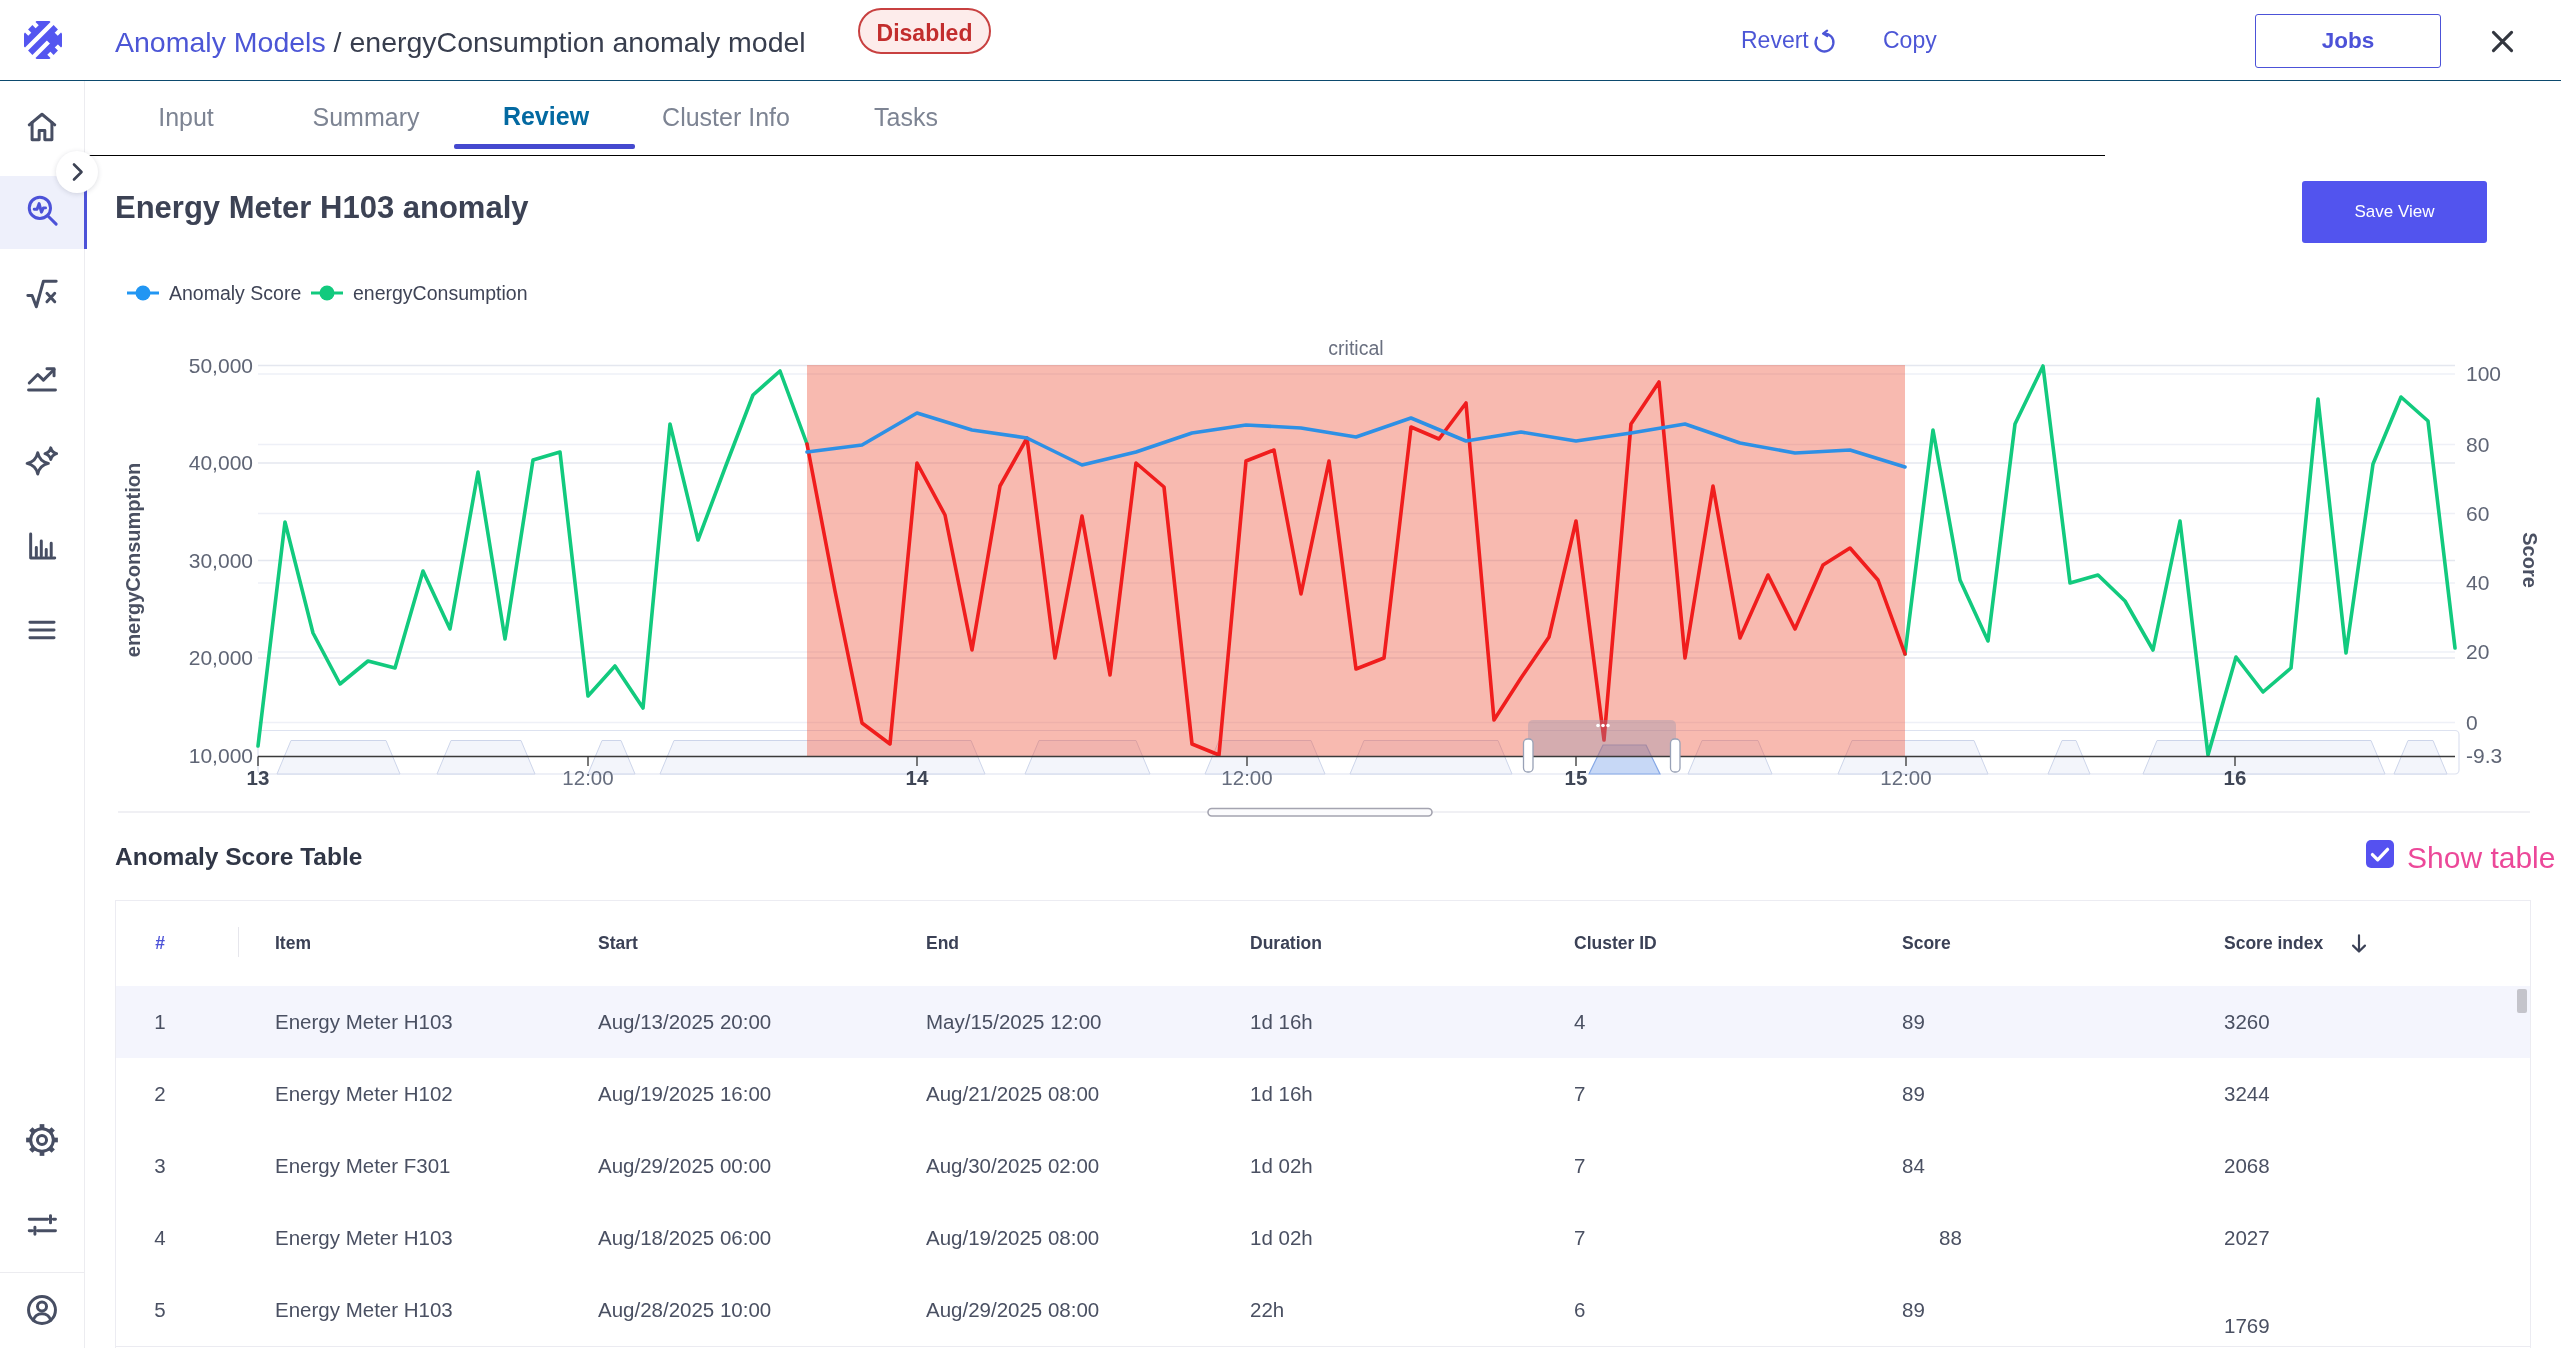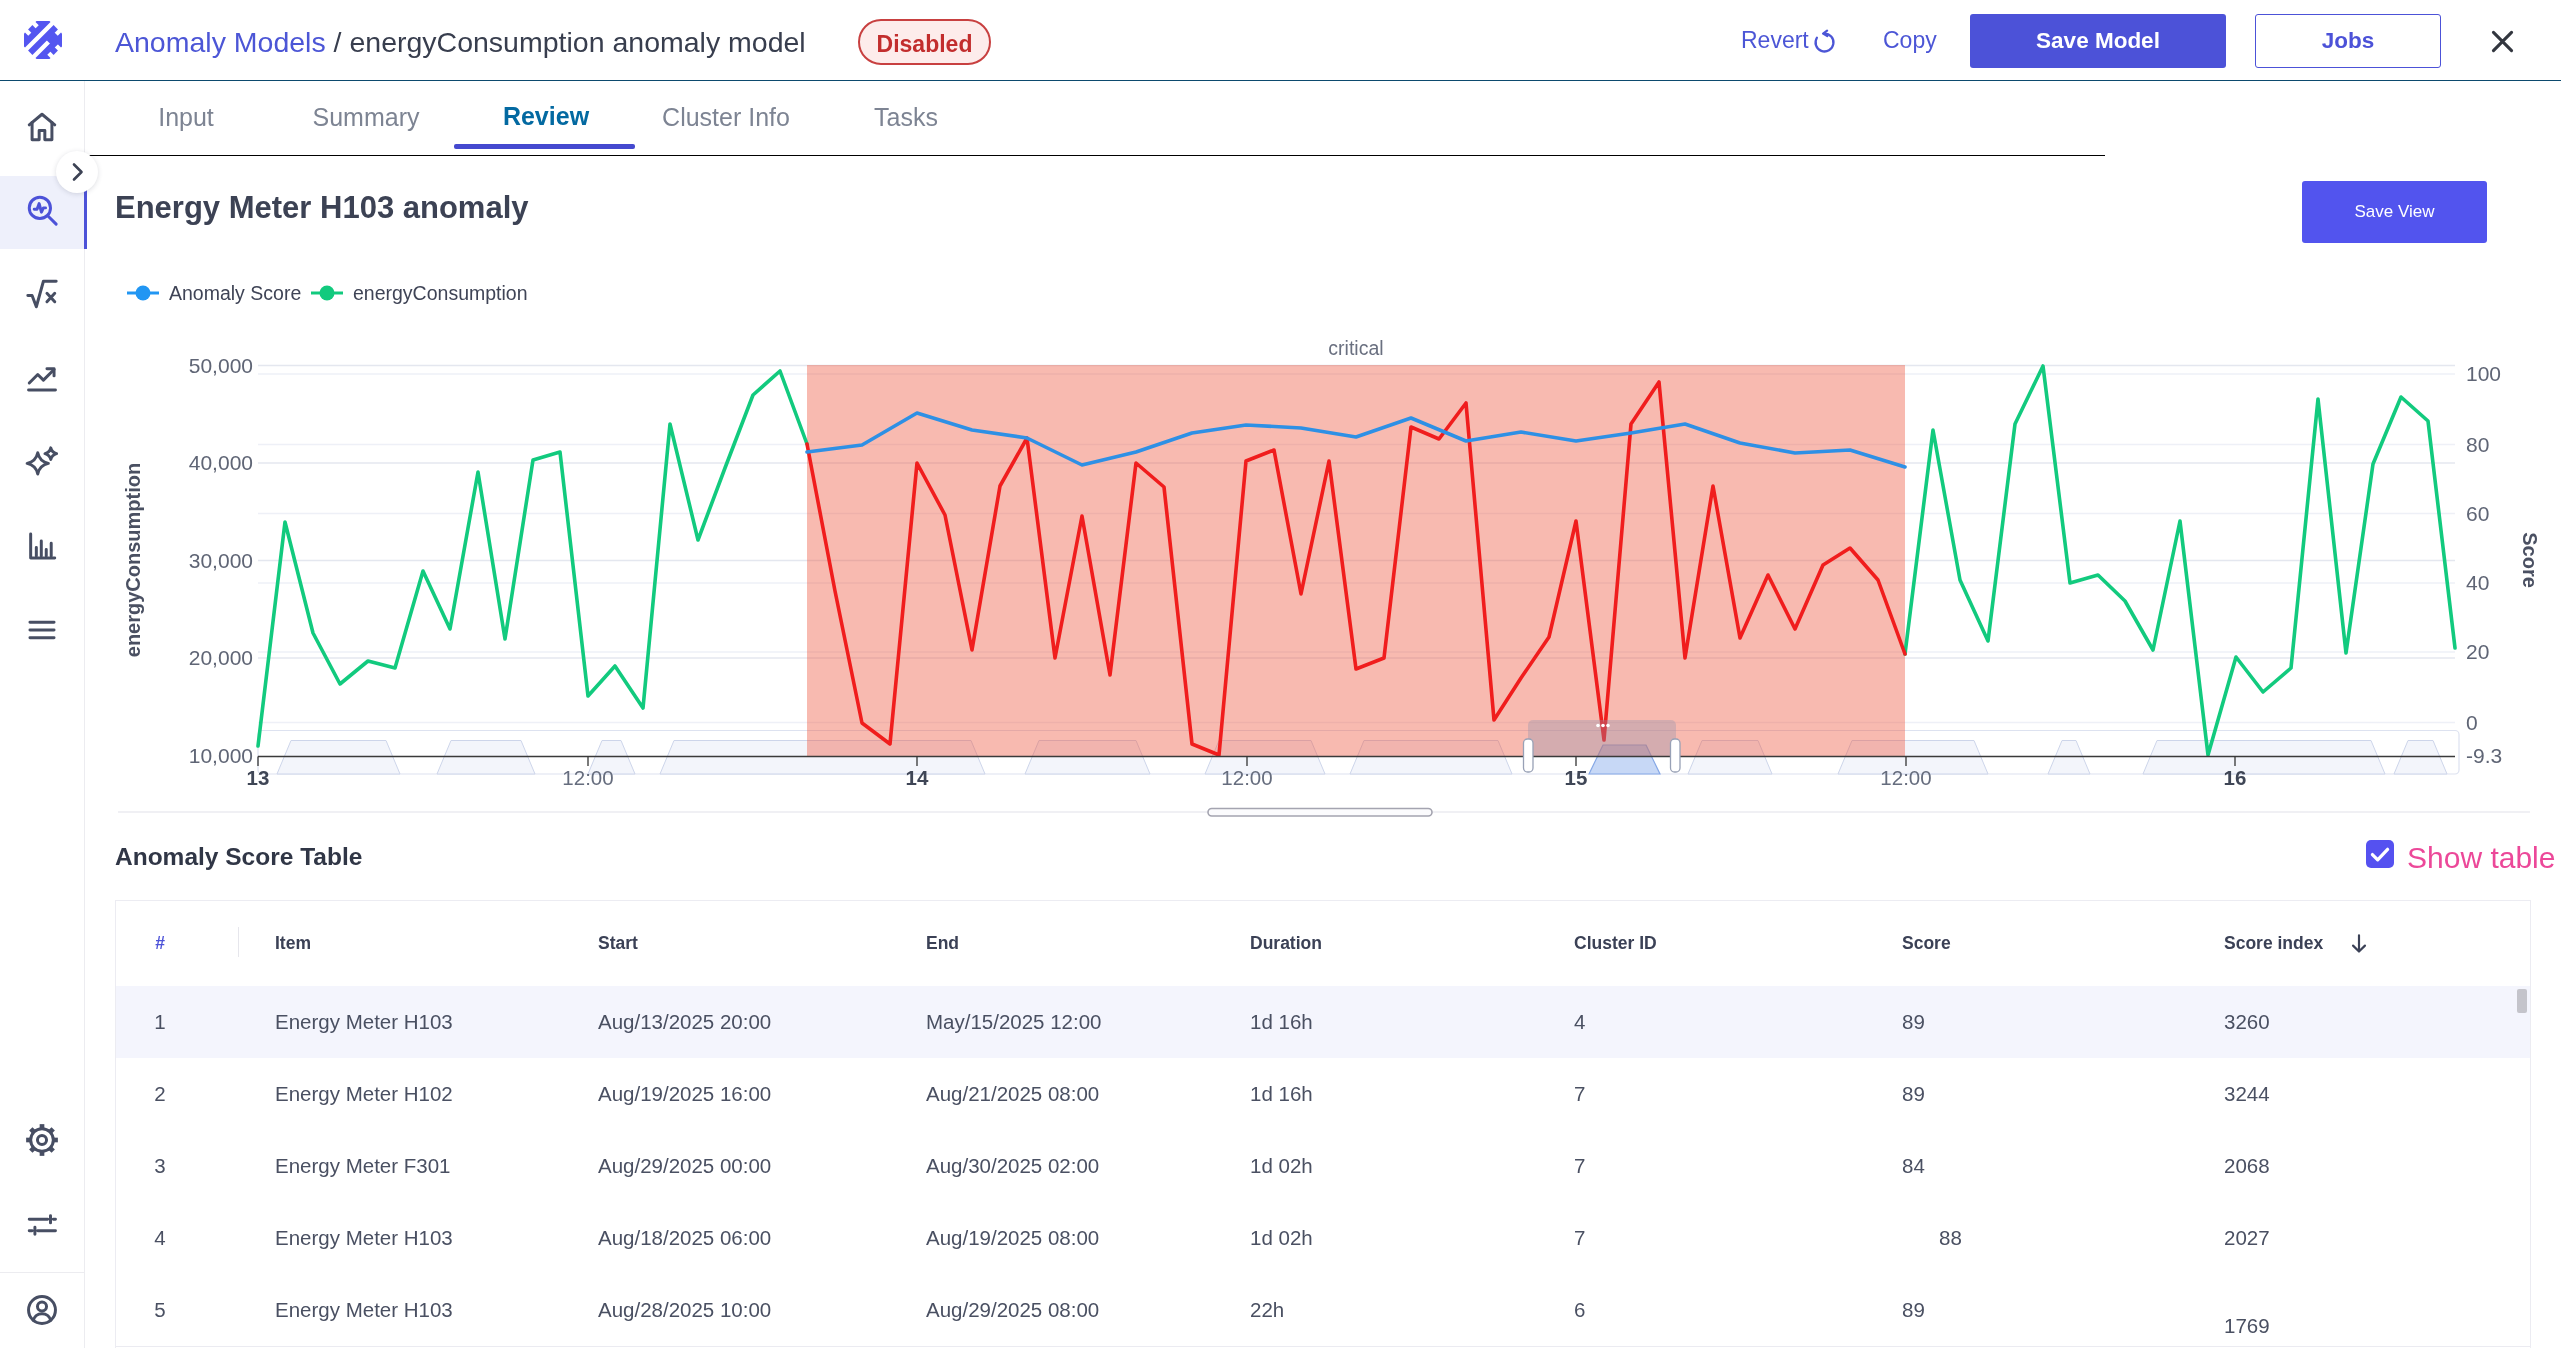--- a/index.html
+++ b/index.html
@@ -106,30 +106,29 @@
   <rect x="1" y="27.8" width="10.5" height="6.4"></rect>
   <rect x="28.5" y="5.8" width="10.5" height="6.4"></rect>
   <rect x="28.5" y="16.8" width="10.5" height="6.4"></rect>
   <rect x="28.5" y="27.8" width="10.5" height="6.4"></rect>
   <rect x="22.5" y="5.8" width="11.7" height="11.7"></rect>
  </g>
 </svg>
 
  <div style="position:absolute;left:115px;top:26px;font-size:28.5px;color:#383e4e;white-space:nowrap">
    <span style="color:#4c56d6">Anomaly Models</span> / energyConsumption anomaly model</div>
- <div style="position:absolute;left:858px;top:19px;width:133px;height:46px;border:2px solid #c84040;border-radius:23px;background:#fdeceb;color:#c22d2d;font-size:23px;font-weight:bold;text-align:center;line-height:46px;box-sizing:border-box">Disabled</div>
+ <div style="position:absolute;left:858px;top:8px;width:133px;height:46px;border:2px solid #c84040;border-radius:23px;background:#fdeceb;color:#c22d2d;font-size:23px;font-weight:bold;text-align:center;line-height:46px;box-sizing:border-box">Disabled</div>
  <div style="position:absolute;left:1741px;top:27px;font-size:23px;color:#4c56d6">Revert</div>
  <svg style="position:absolute;left:1811px;top:29px" width="27" height="27" viewBox="0 0 25 25">
       <g fill="none" stroke="#4c56d6" stroke-width="2.1" stroke-linecap="round" stroke-linejoin="round">
         <path d="M12.2 4.2 A8.3 8.3 0 1 1 5.46 8.1"></path>
         <path d="M14.9 1.5 L11.2 4.25 L15.1 6.5"></path>
       </g>
     </svg>
  <div style="position:absolute;left:1883px;top:27px;font-size:23px;color:#4c56d6">Copy</div>
- <div style="position:absolute;left:1970px;top:14px;width:256px;height:54px;background:#4c52d8;border-radius:3px;color:#fff;font-size:22.5px;font-weight:bold;text-align:center;line-height:54px">Save Model</div>
  <div style="position:absolute;left:2255px;top:14px;width:186px;height:54px;background:#fff;border:1.6px solid #4c52d8;border-radius:3px;box-sizing:border-box;color:#4c52d8;font-size:22.5px;font-weight:bold;text-align:center;line-height:51px">Jobs</div>
  <svg style="position:absolute;left:2487px;top:26px" width="31" height="31" viewBox="0 0 24 24">
       <path d="M5 5 19 19M19 5 5 19" fill="none" stroke="#32363f" stroke-width="2.4" stroke-linecap="round"></path>
     </svg>
 </div>
 
 <div style="position:absolute;left:84px;top:80px;width:2021px;height:75px;background:#fff;border-bottom:1px solid #000000;z-index:3">
  <div style="position:absolute;left:102px;top:23px;transform:translateX(-50%);font-size:25px;color:#7d8493">Input</div>
  <div style="position:absolute;left:282px;top:23px;transform:translateX(-50%);font-size:25px;color:#7d8493">Summary</div>
  <div style="position:absolute;left:462px;top:22px;transform:translateX(-50%);font-size:25px;font-weight:bold;color:#0369a1">Review</div>

